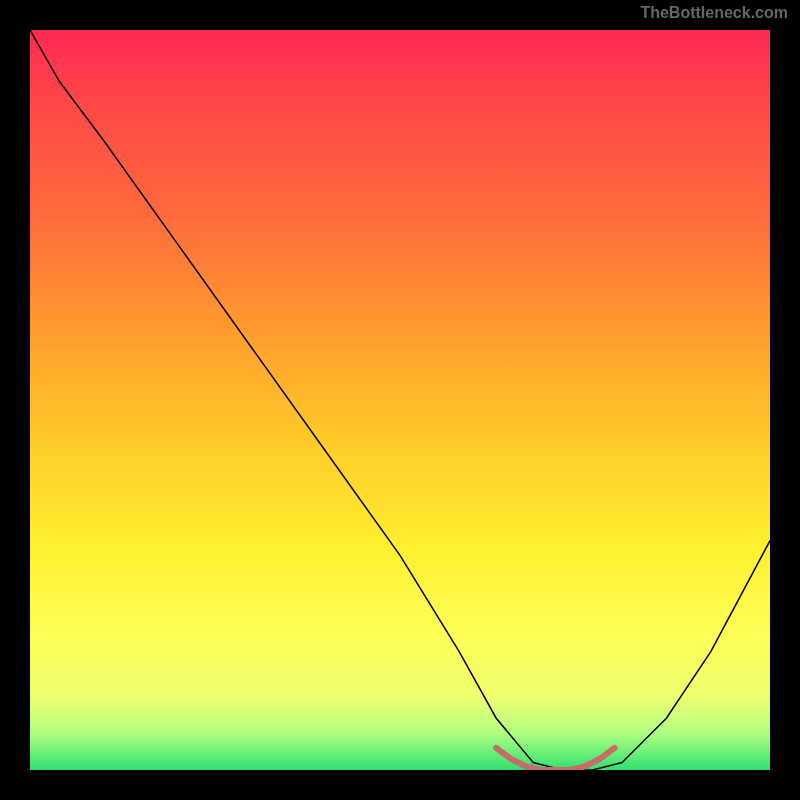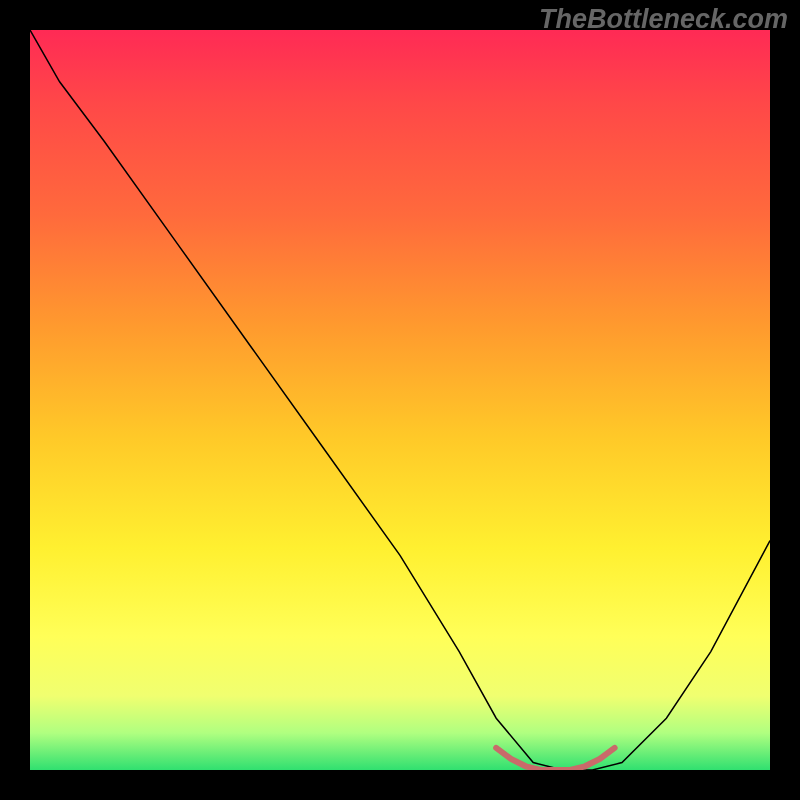--- a/index.html
+++ b/index.html
@@ -9,24 +9,23 @@
     background: #000;
     position: relative;
     font-family: Arial, sans-serif;
     overflow: hidden;
   }
   .watermark {
     position: absolute;
     top: 4px;
     right: 12px;
     color: #666;
-    font-size: 27px;
+    font-size: 16px;
     font-weight: bold;
     z-index: 10;
-    font-style: italic;
   }
   .plot-area {
     position: absolute;
     left: 30px;
     top: 30px;
     width: 740px;
     height: 740px;
     background: linear-gradient(to bottom,
       #ff2a55 0%,
       #ff4848 10%,

